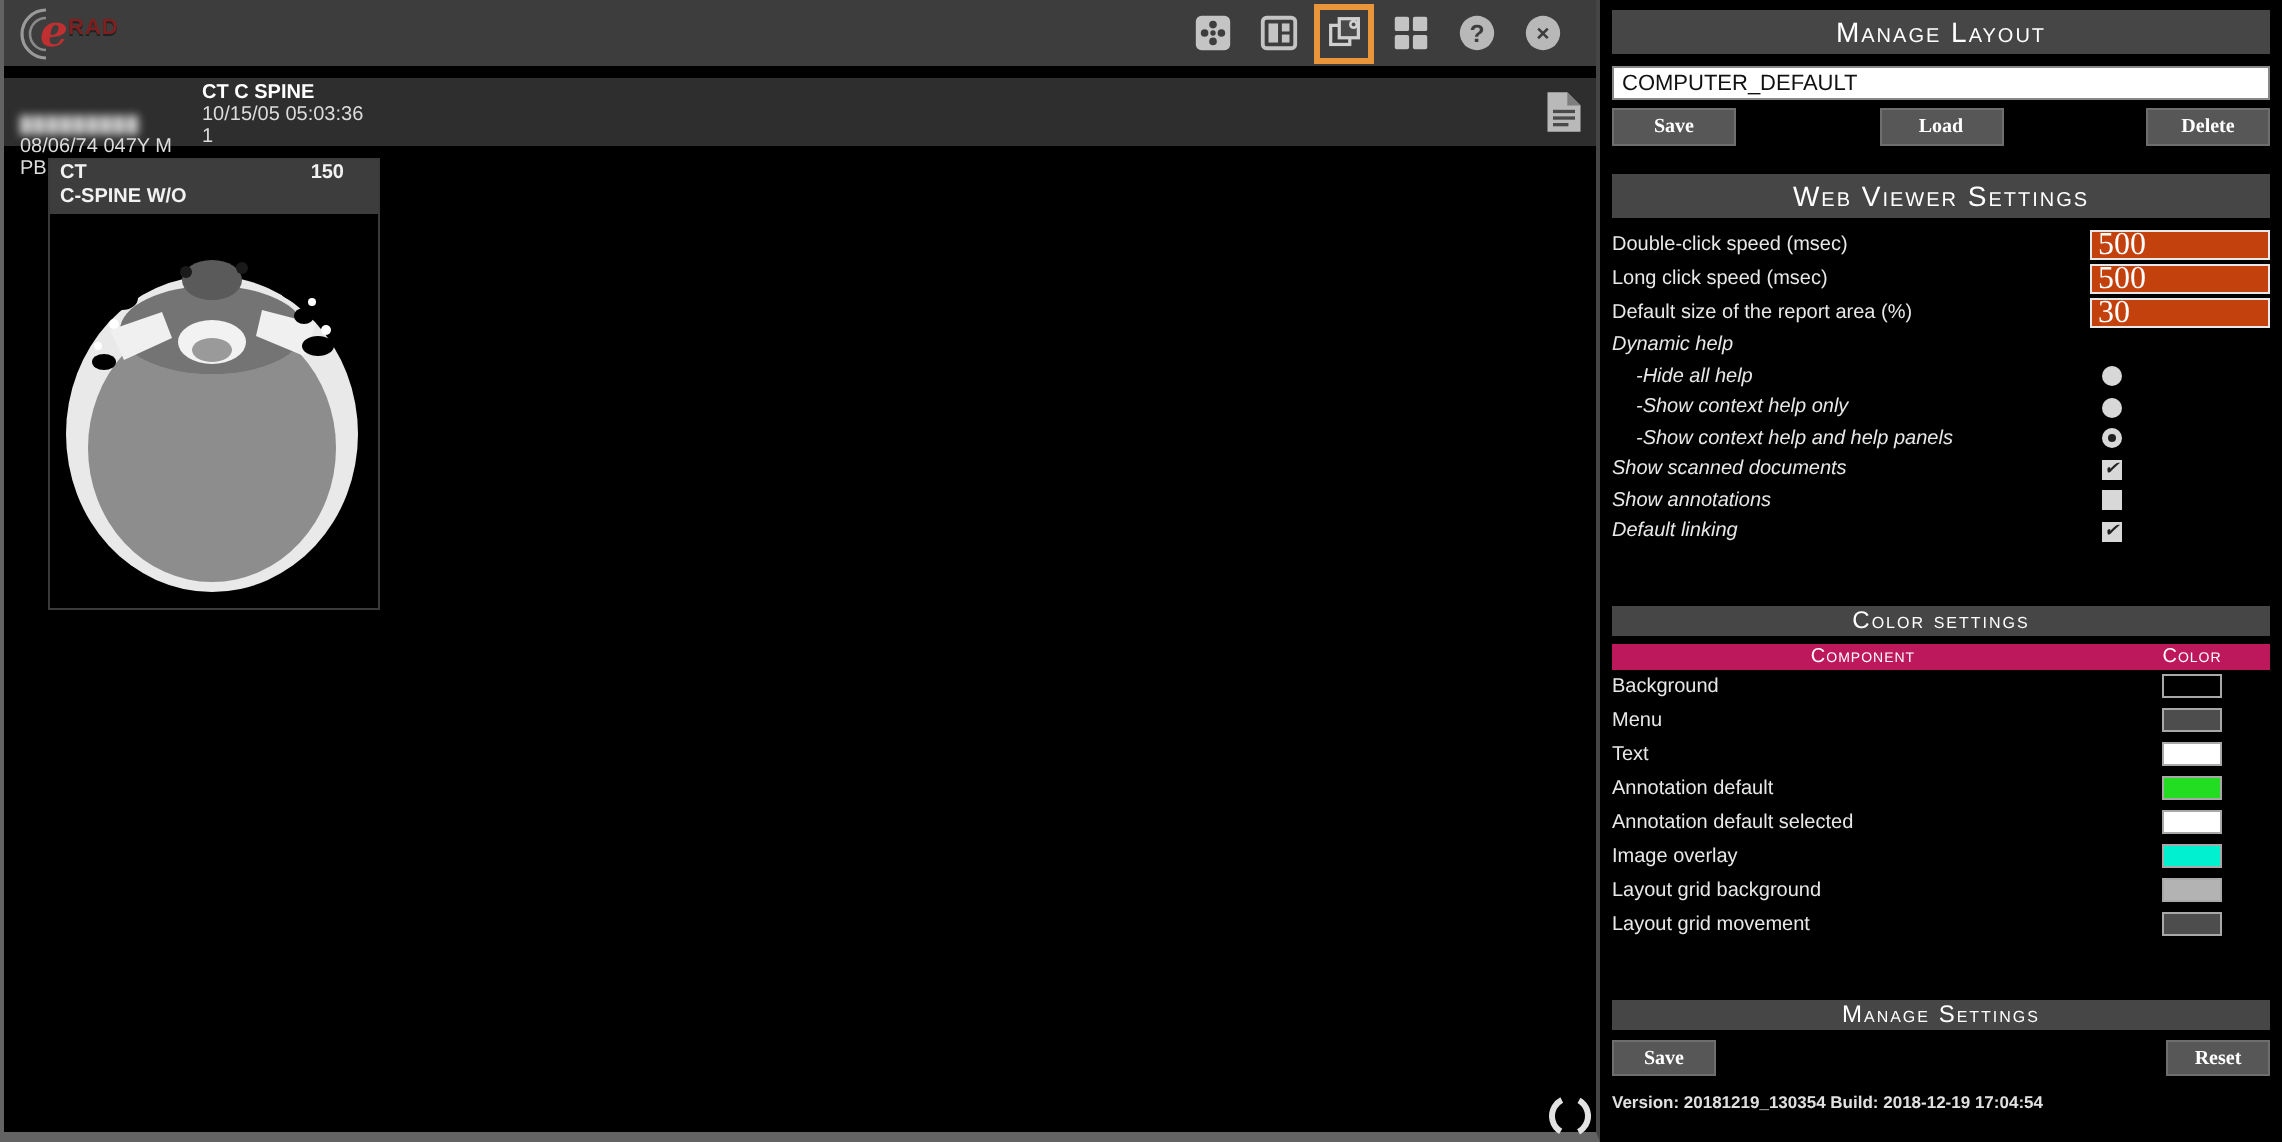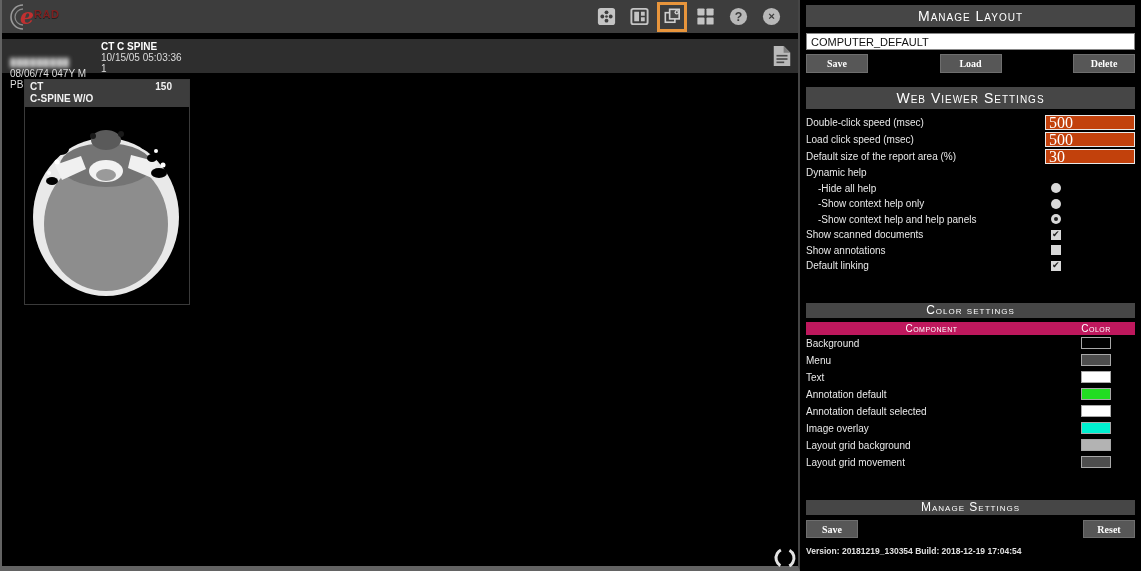--- a/index.html
+++ b/index.html
@@ -55,21 +55,21 @@
     border:1px solid #888; font-size:11px; padding:0 4px; font-family:"Liberation Sans", sans-serif; }
   .btn-row { display:flex; justify-content:space-between; }
   .btn-row.ml { margin-top:4px; }
   .btn { background:#575757; color:#fff; font-weight:bold; font-size:10px; text-align:center;
     border:1px solid #6e6e6e; padding:3px 0; cursor:pointer; font-family:Liberation Serif, serif; }
   .btn.w62 { width:62px; height:19px; }
   .btn.w52 { width:52px; height:18px; }
 
   .settings-rows { margin-top:5px; }
   .srow { display:flex; align-items:center; height:17px; }
-  .srow.short { height:15.5px; }
+  .srow.short { height:15.5px;font-style:italic; }
   .slabel { flex:1; font-size:10px; color:#e8e8e8; }
   .slabel.indent { padding-left:12px; }
   .cell { width:90px; display:flex; align-items:center; }
   .num { width:90px; height:15px; background:#c2410c; border:1px solid #e8e8e8; color:#fff;
     font-size:16px; padding:0 3px; font-family:Liberation Serif, serif; }
   .ctl { margin-left:6px; width:10px; height:10px; background:#d8d8d8; position:relative; cursor:pointer; }
   .ctl.radio { border-radius:50%; }
   .ctl.radio.on::after { content:""; position:absolute; left:3px; top:3px; width:4px; height:4px;
     border-radius:50%; background:#222; }
   .ctl.check.on::after { content:"\2714"; position:absolute; left:1px; top:-1px;
@@ -231,21 +231,21 @@
       <div class="sec-head big2">Web Viewer Settings</div>
 
       <div class="settings-rows">
         <div class="srow">
           <span class="slabel">Double-click speed (msec)</span>
           <span class="cell">
               <input class="num" value="500" style="">
             </span>
         </div>
         <div class="srow">
-          <span class="slabel">Load click speed (msec)</span>
+          <span class="slabel">Long click speed (msec)</span>
           <span class="cell">
               <input class="num" value="500" style="">
             </span>
         </div>
         <div class="srow">
           <span class="slabel">Default size of the report area (%)</span>
           <span class="cell">
               <input class="num" value="30" style="">
             </span>
         </div>

